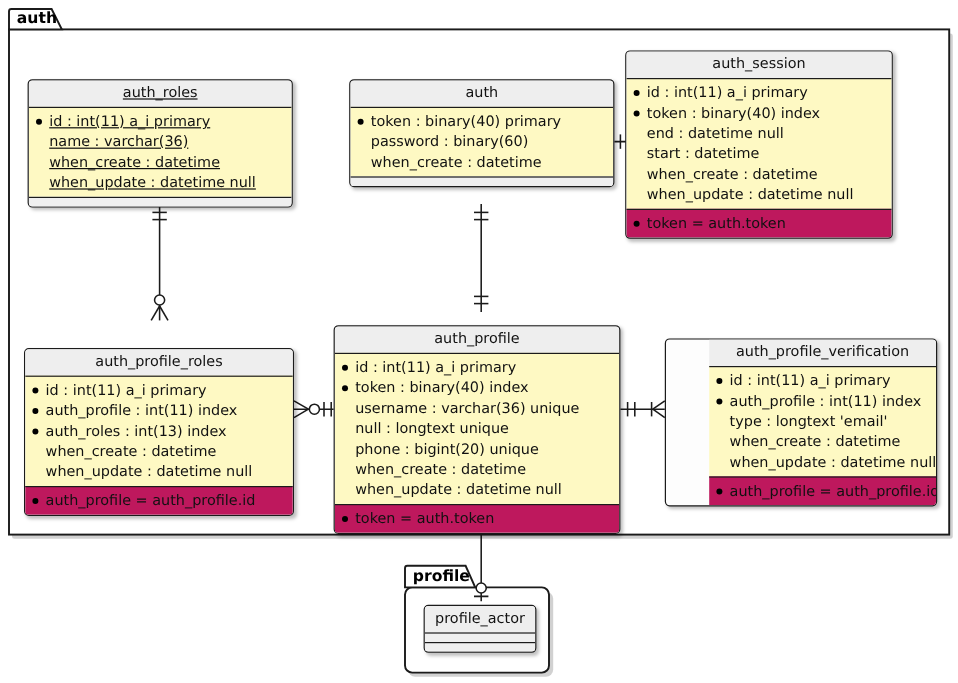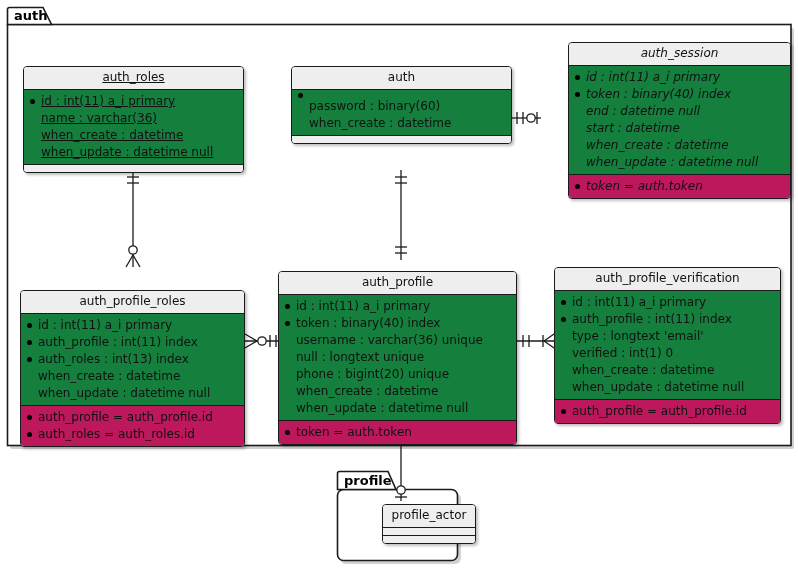--- a/index.html
+++ b/index.html
@@ -32,34 +32,34 @@
     color: #111;
     overflow: hidden;
   }
   .tbl-title {
     background: #eeeeee;
     text-align: center;
     padding: 3px 6px 4px 6px;
     line-height: 15px;
     white-space: nowrap;
   }
-  .tbl-section { border-top: 1px solid #1b1b1b; padding: 3px 4px 3px 0; background: #15803d; }
+  .tbl-section { border-top: 1px solid #1b1b1b; padding: 3px 4px 3px 0; background: #fef9c3; }
   .tbl-section.constraints { background: #be185d; }
   .tbl-section.empty { height: 8px; padding: 0; background: #efefef; }
   .tbl-row { display: flex; align-items: center; line-height: 17px; white-space: nowrap; }
   .gutter { display: inline-flex; width: 17px; flex: 0 0 17px; justify-content: center; align-items: center; }
   .dot { width: 5px; height: 5px; border-radius: 50%; background: #000; }
   
   #t-auth_roles               { left: 23px;  top: 66px;  width: 221px; text-decoration: underline; }
   #t-auth                     { left: 291px; top: 66px;  width: 221px; }
-  #t-auth_session             { left: 568px; top: 42px;  width: 223px; font-style: italic; }
+  #t-auth_session             { left: 521px; top: 42px;  width: 223px; }
   #t-auth_profile_roles       { left: 20px;  top: 267px; width: 225px; margin-top: 23px; }
   #t-auth_profile             { left: 278px; top: 271px; width: 239px; }
-  #t-auth_profile_verification{ left: 554px; top: 267px; width: 227px; }
-  #t-profile_actor            { left: 353px; top: 504px; width: 94px; margin-left: 29px;  }
+  #t-auth_profile_verification{ left: 554px; top: 282px; width: 227px; padding-left: 36px; }
+  #t-profile_actor            { left: 353px; top: 504px; width: 94px;  }
   #lbl-auth    { left: 14px;  top: 7px;  }
   #lbl-profile { left: 344px; top: 472px; }
 </style>
 </head>
 <body>
 
 <div id="stage">
 
   <svg id="wires" width="798" height="569" viewBox="0 0 798 569">
 
@@ -154,20 +154,21 @@
       </div>
       <div class="tbl-section constraints empty"></div>
     </div>
   <div class="tbl" id="t-auth">
       <div class="tbl-title">auth</div>
       <div class="tbl-section ">
         <div class="tbl-row">
           <span class="gutter">
             <span class="dot"></span>
           </span>
+          <span>token : binary(40) primary</span>
         </div>
         <div class="tbl-row">
           <span class="gutter"></span>
           <span>password : binary(60)</span>
         </div>
         <div class="tbl-row">
           <span class="gutter"></span>
           <span>when_create : datetime</span>
         </div>
       </div>
@@ -244,26 +245,20 @@
           <span>when_update : datetime null</span>
         </div>
       </div>
       <div class="tbl-section constraints">
         <div class="tbl-row">
           <span class="gutter">
             <span class="dot"></span>
           </span>
           <span>auth_profile = auth_profile.id</span>
         </div>
-        <div class="tbl-row">
-          <span class="gutter">
-            <span class="dot"></span>
-          </span>
-          <span>auth_roles = auth_roles.id</span>
-        </div>
       </div>
     </div>
   <div class="tbl" id="t-auth_profile">
       <div class="tbl-title">auth_profile</div>
       <div class="tbl-section ">
         <div class="tbl-row">
           <span class="gutter">
             <span class="dot"></span>
           </span>
           <span>id : int(11) a_i primary</span>
@@ -315,24 +310,20 @@
         </div>
         <div class="tbl-row">
           <span class="gutter">
             <span class="dot"></span>
           </span>
           <span>auth_profile : int(11) index</span>
         </div>
         <div class="tbl-row">
           <span class="gutter"></span>
           <span>type : longtext 'email'</span>
-        </div>
-        <div class="tbl-row">
-          <span class="gutter"></span>
-          <span>verified : int(1) 0</span>
         </div>
         <div class="tbl-row">
           <span class="gutter"></span>
           <span>when_create : datetime</span>
         </div>
         <div class="tbl-row">
           <span class="gutter"></span>
           <span>when_update : datetime null</span>
         </div>
       </div>

